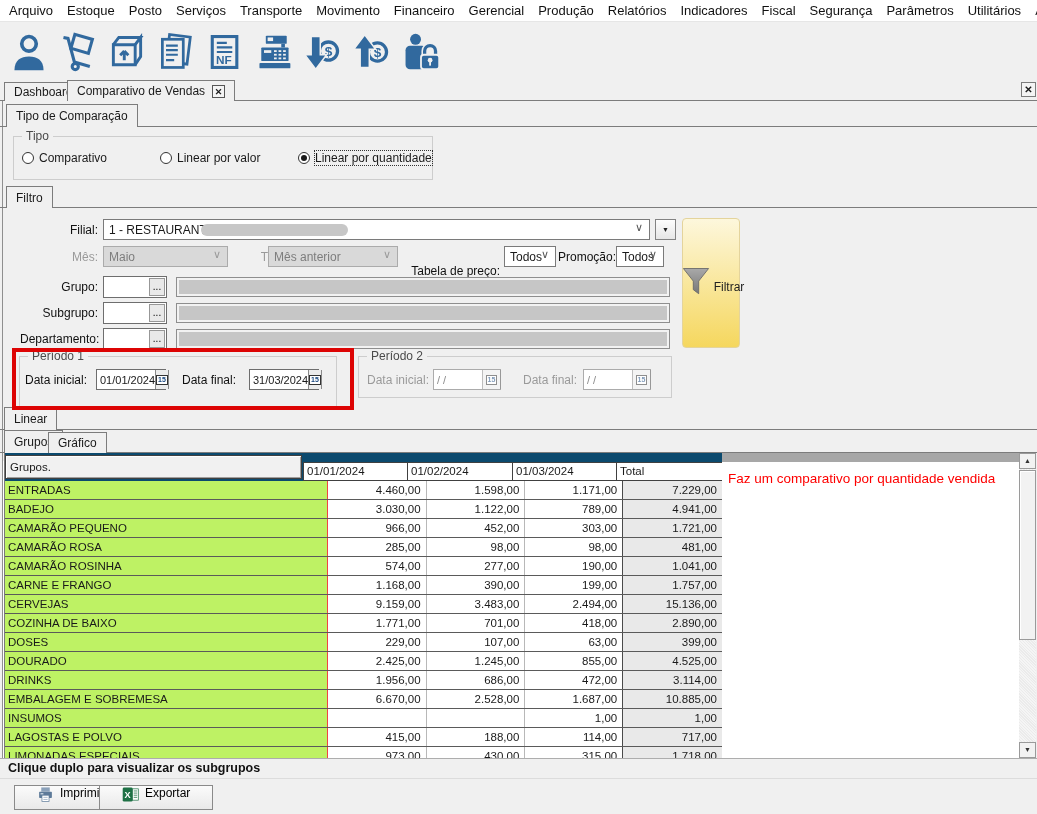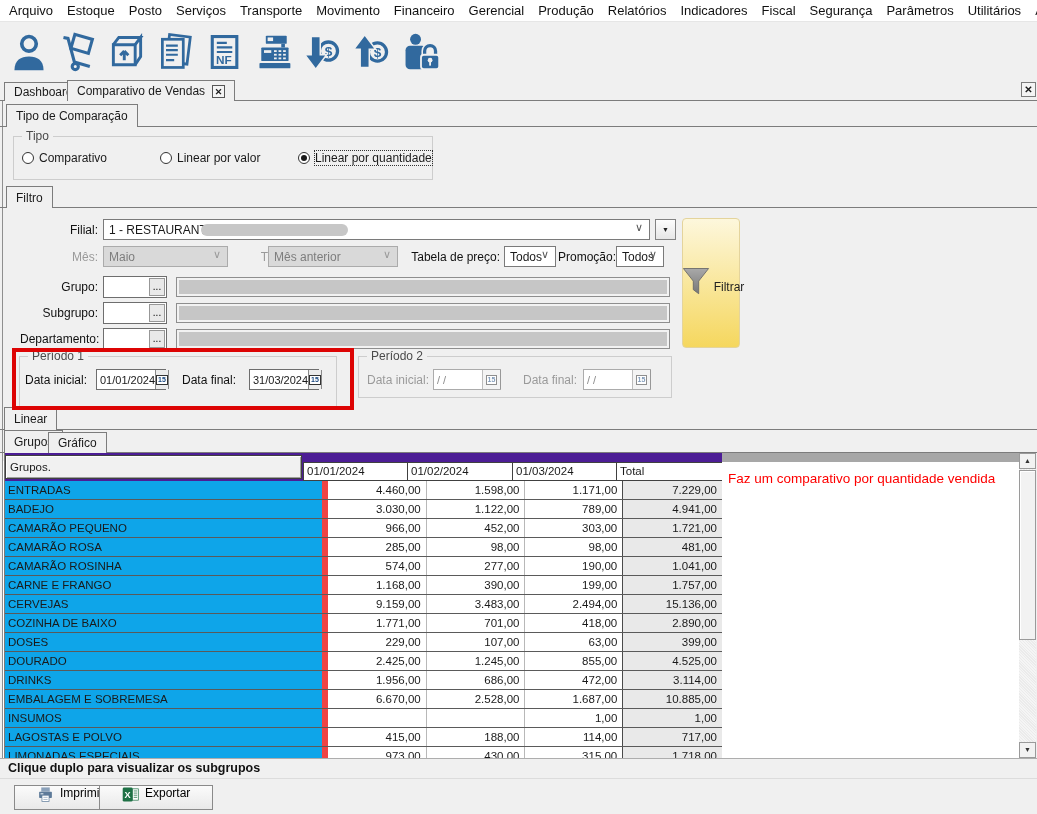--- a/index.html
+++ b/index.html
@@ -56,33 +56,33 @@
   .datefield.dis .cal-btn{opacity:.55;}
   .filtrar{position:absolute;left:682px;top:218px;width:58px;height:130px;border-radius:4px;
            background:linear-gradient(#fdf7dc,#f5d75e);border:1px solid #e4d49c;box-sizing:border-box;
            display:flex;flex-direction:row;align-items:center;justify-content:center;cursor:pointer;}
   .filtrar-label{font-size:12px;color:#222;margin-top:8px;}
   .hl-red{position:absolute;left:12px;top:348px;width:334px;height:54px;border:4px solid #dd0404;z-index:6;pointer-events:none;}
   
   .results-bg{position:absolute;left:3px;top:461px;width:1016px;height:297px;background:#ffffff;}
   .band-right{position:absolute;left:722px;top:453px;width:297px;height:9px;background:#a7a7a7;}
   .tbl{position:absolute;left:4px;top:453px;width:718px;height:305px;overflow:hidden;background:#fff;border-left:1px solid #7a7a7a;box-sizing:border-box;}
-  .thead{position:relative;width:718px;height:44px;background:#4c1d95;}
+  .thead{position:relative;width:718px;height:44px;background:#0c4a6e;}
   .th-name{position:absolute;left:0;top:2px;width:297px;height:24px;background:#f1f1f1;border:1px solid #404040;
            box-shadow:inset 1px 1px 0 #fff,inset -1px -1px 0 #9f9f9f;box-sizing:border-box;
            font-size:11.5px;line-height:22px;padding-left:4px;}
   .th-dates{position:absolute;left:298px;top:9px;display:flex;}
   .th{height:19px;background:#fff;border:1px solid #404040;border-left:none;box-sizing:border-box;
       font-size:11.5px;line-height:17px;padding-left:3px;}
   .th.first{border-left:1px solid #404040;}
   .th.w1{width:105px;}.th.w2{width:105px;}.th.w3{width:104px;}.th.w4{width:106px;}
   .tbody{position:absolute;left:0;top:28px;width:718px;}
   .trow{display:flex;height:19px;border-bottom:1px solid #5a5a5a;box-sizing:border-box;}
   .tc{box-sizing:border-box;font-size:11.5px;line-height:18px;overflow:hidden;white-space:nowrap;}
-  .tc.name{width:344px;background:#0ea5e9;border-right:6px solid #ef4444;padding-left:3px;}
+  .tc.name{width:344px;background:#bef264;border-right:1px solid #ef4444;padding-left:3px;}
   .tc.num{width:105px;background:#fff;border-right:1px solid #b8b8b8;text-align:right;padding-right:5px;}
   .tc.num.c3{width:104px;border-right:1px solid #4a4a4a;}
   .tc.total{width:106px;background:#e9e9e9;border-right:1px solid #4a4a4a;text-align:right;padding-right:5px;}
   .annotation{position:absolute;left:728px;top:471px;font-size:13.5px;font-weight:500;color:#fe0000;white-space:nowrap;}
   
   .vsb{position:absolute;left:1019px;top:453px;width:17px;height:305px;background:repeating-linear-gradient(45deg,#f5f5f5 0 1px,#ebebeb 1px 2px);box-sizing:border-box;}
   .sb-btn{position:absolute;left:0;width:17px;height:16px;background:#f2f2f2;border:1px solid #9a9a9a;box-sizing:border-box;
           font-size:7px;line-height:14px;text-align:center;color:#333;}
   .sb-thumb{position:absolute;left:0;top:17px;width:17px;height:170px;background:#f2f2f2;border:1px solid #9a9a9a;box-sizing:border-box;
             box-shadow:inset 1px 1px 0 #fff;}
@@ -267,21 +267,21 @@
   <div class="flabel dis" style="left:40px;top:250px;width:58px;">Mês:</div>
   <div class="combo dis" style="left:103px;top:246px;width:125px;">
     <span class="combo-text">Maio</span>
     <span class="chev">∨</span>
   </div>
   <div class="flabel dis" style="left:236px;top:250px;width:28px;margin-left:23px;">Tipo:</div>
   <div class="combo dis" style="left:268px;top:246px;width:130px;">
     <span class="combo-text">Mês anterior</span>
     <span class="chev">∨</span>
   </div>
-  <div class="flabel" style="left:406px;top:250px;width:94px;">Tabela de preço:</div>
+  <div class="flabel" style="left:406px;top:264px;width:94px;">Tabela de preço:</div>
   <div class="combo" style="left:504px;top:246px;width:52px;">
     <span class="combo-text">Todos</span>
     <span class="chev">∨</span>
   </div>
   <div class="flabel" style="left:558px;top:250px;width:56px;">Promoção:</div>
   <div class="combo" style="left:616px;top:246px;width:48px;">
     <span class="combo-text">Todos</span>
     <span class="chev">∨</span>
   </div>
 

